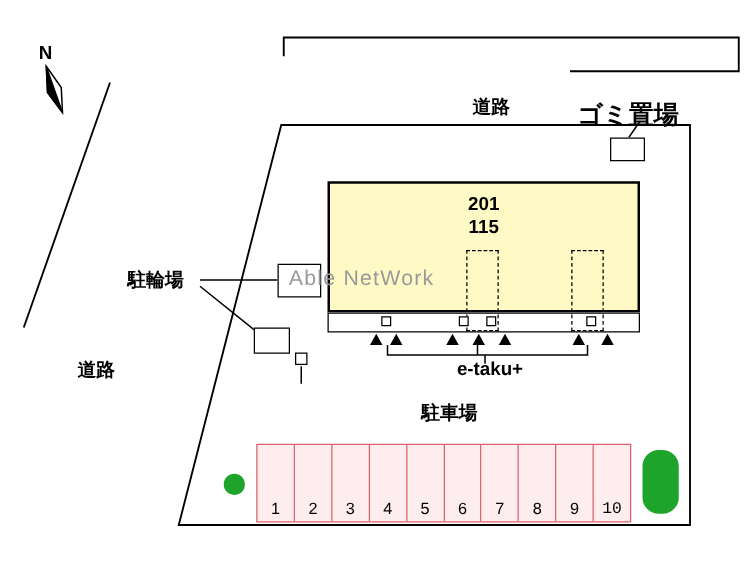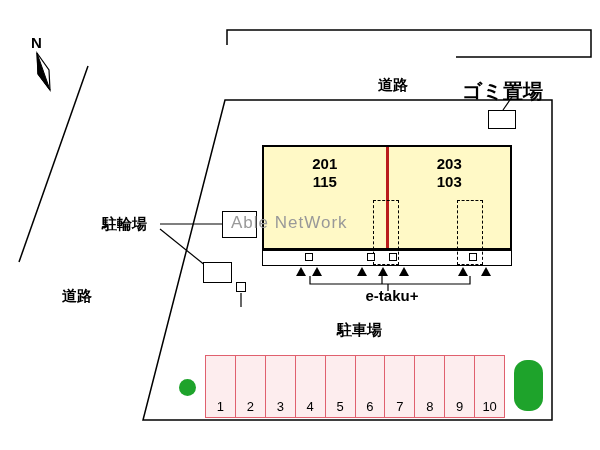--- a/index.html
+++ b/index.html
@@ -2,37 +2,37 @@
 <html style="--unit_fill: #FFF9C6; --parking_border: #E0606E; --parking_fill: #FDEDEE; --green: #1EA32B;"><head>
 <meta charset="utf-8">
 <style>
   html,body{margin:0;padding:0;background:#fff;}
   .stage{position:relative;width:600px;height:450px;background:#fff;overflow:hidden;
          font-family:"Liberation Sans","DejaVu Sans",sans-serif;color:#000;}
   .lines{position:absolute;left:0;top:0;z-index:1;}
   .lbl{position:absolute;font-weight:bold;white-space:nowrap;z-index:5;}
   .building{position:absolute;left:262px;top:145px;width:250px;height:105px;display:flex;
             border:2px solid #000;background:var(--unit_fill,#FFF9C6);box-sizing:border-box;z-index:2;}
-  .unit{flex:1;border-right:3px solid #b91c1c;display:flex;flex-direction:column;align-items:center;
+  .unit{flex:1;border-right:1px solid #b91c1c;display:flex;flex-direction:column;align-items:center;
         padding-top:8px;font-weight:bold;font-size:15px;line-height:18px;}
   .unit:last-child{border-right:none;}
   .porch{position:absolute;left:262px;top:250px;width:250px;height:16px;border:1.5px solid #000;
          box-sizing:border-box;background:#fff;z-index:2;}
   .dashedbox{position:absolute;border:1.5px dashed #000;box-sizing:border-box;z-index:3;}
   .door{position:absolute;width:8px;height:8px;border:1.5px solid #000;background:#fff;
         box-sizing:border-box;top:253px;z-index:4;}
   .tri{position:absolute;width:0;height:0;border-left:5px solid transparent;border-right:5px solid transparent;
        border-bottom:9px solid #000;top:267px;z-index:4;}
   .box{position:absolute;border:1.5px solid #000;background:#fff;box-sizing:border-box;z-index:2;}
   .parking{position:absolute;left:205px;top:355px;width:300px;height:63px;display:flex;
            border:1.5px solid var(--parking_border,#E0606E);background:var(--parking_fill,#FDEDEE);
            box-sizing:border-box;z-index:2;}
   .space{flex:1;border-right:1.5px solid var(--parking_border,#E0606E);display:flex;align-items:flex-end;
          justify-content:center;font-size:13px;padding-bottom:3px;box-sizing:border-box;}
-  .space:last-child{border-right:none;}
+  .space:last-child{border-right:none;font-family:Liberation Mono, monospace;}
   .green-dot{position:absolute;left:179px;top:379px;width:17px;height:17px;border-radius:50%;
              background:var(--green,#1EA32B);z-index:2;}
   .green-oval{position:absolute;left:514px;top:360px;width:29px;height:51px;border-radius:13px;
               background:var(--green,#1EA32B);z-index:2;}
   .watermark{position:absolute;left:231px;top:213px;font-weight:normal;font-size:17px;color:#999;
              letter-spacing:1px;z-index:5;}
 </style>
 </head>
 <body>
 
@@ -62,24 +62,20 @@
   <div class="lbl" style="left:378px;top:76px;font-size:15px;">道路</div>
   <div class="lbl" style="left:62px;top:287px;font-size:15px;">道路</div>
 
   <div class="lbl" style="left:462px;top:78px;font-size:20px;">ゴミ置場</div>
   <div class="box" style="left:488px;top:110px;width:28px;height:19px;"></div>
 
   <div class="building">
     <div class="unit">
       <span>201</span>
       <span>115</span>
-    </div>
-    <div class="unit">
-      <span>203</span>
-      <span>103</span>
     </div>
   </div>
 
   <div class="porch"></div>
 
   <div class="dashedbox" style="left:373px;top:200px;width:26px;height:65px;"></div>
   <div class="dashedbox" style="left:457px;top:200px;width:26px;height:65px;"></div>
 
   <div class="door" style="left:305px;"></div>
   <div class="door" style="left:367px;"></div>

